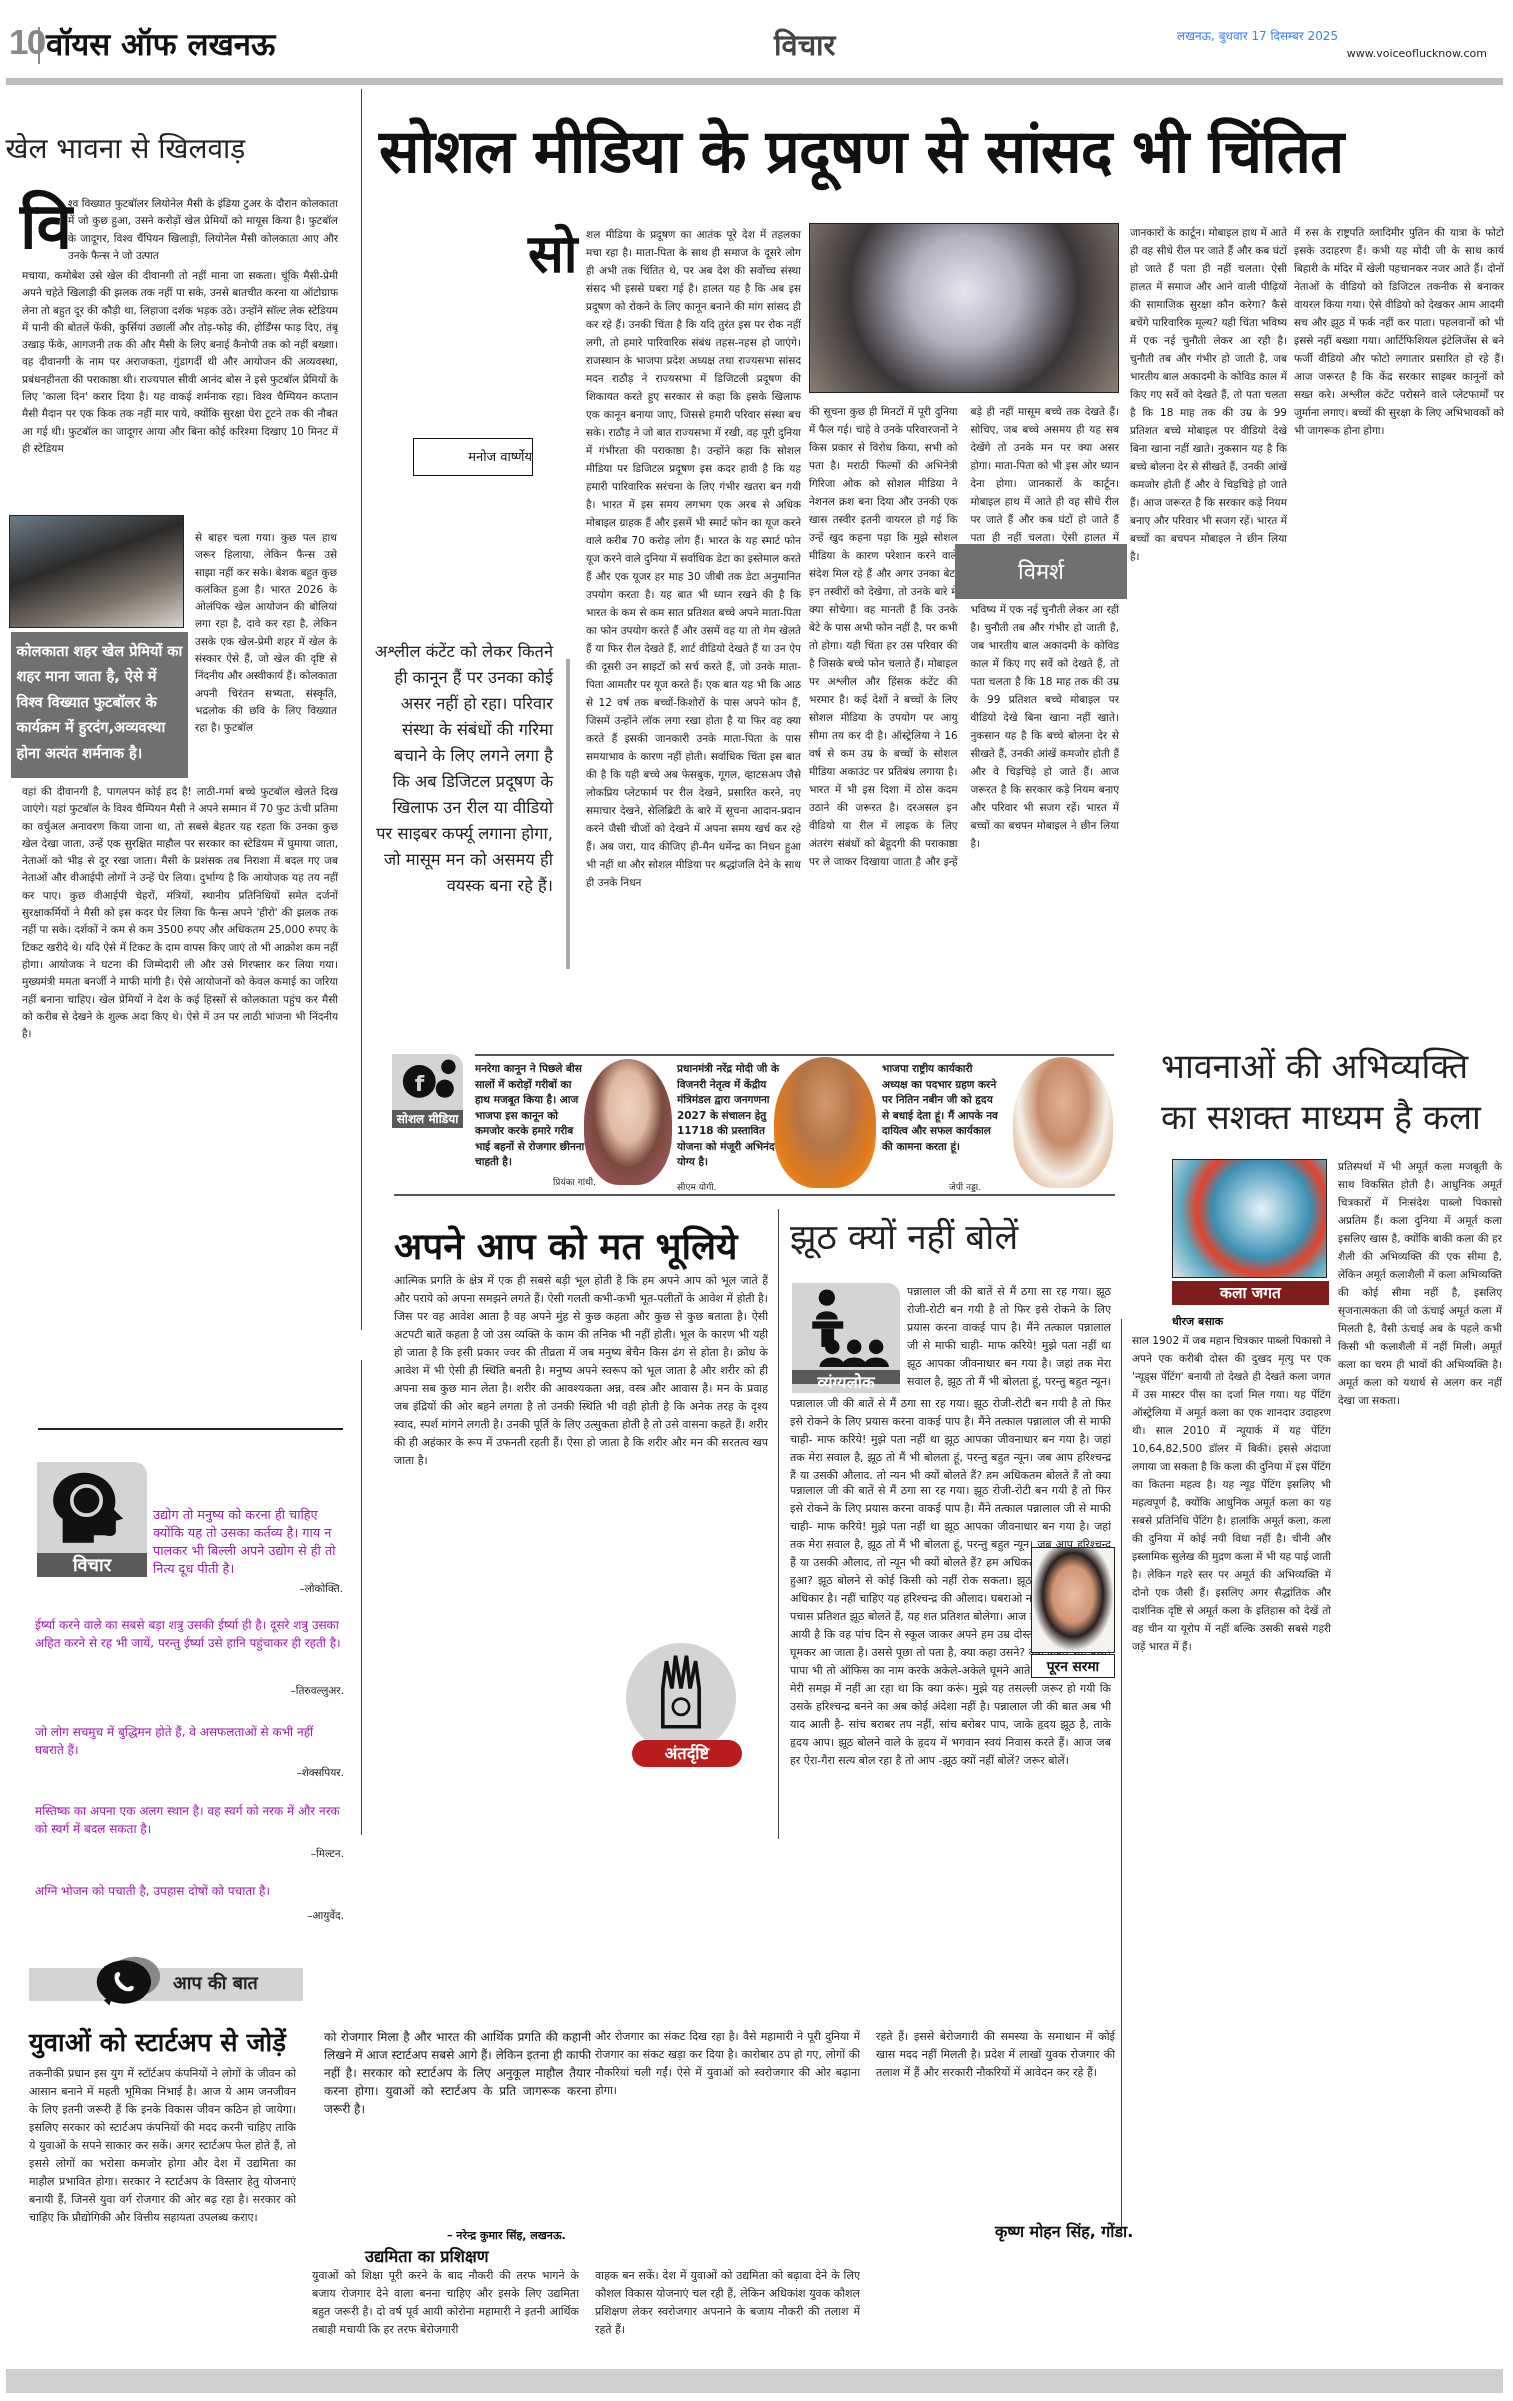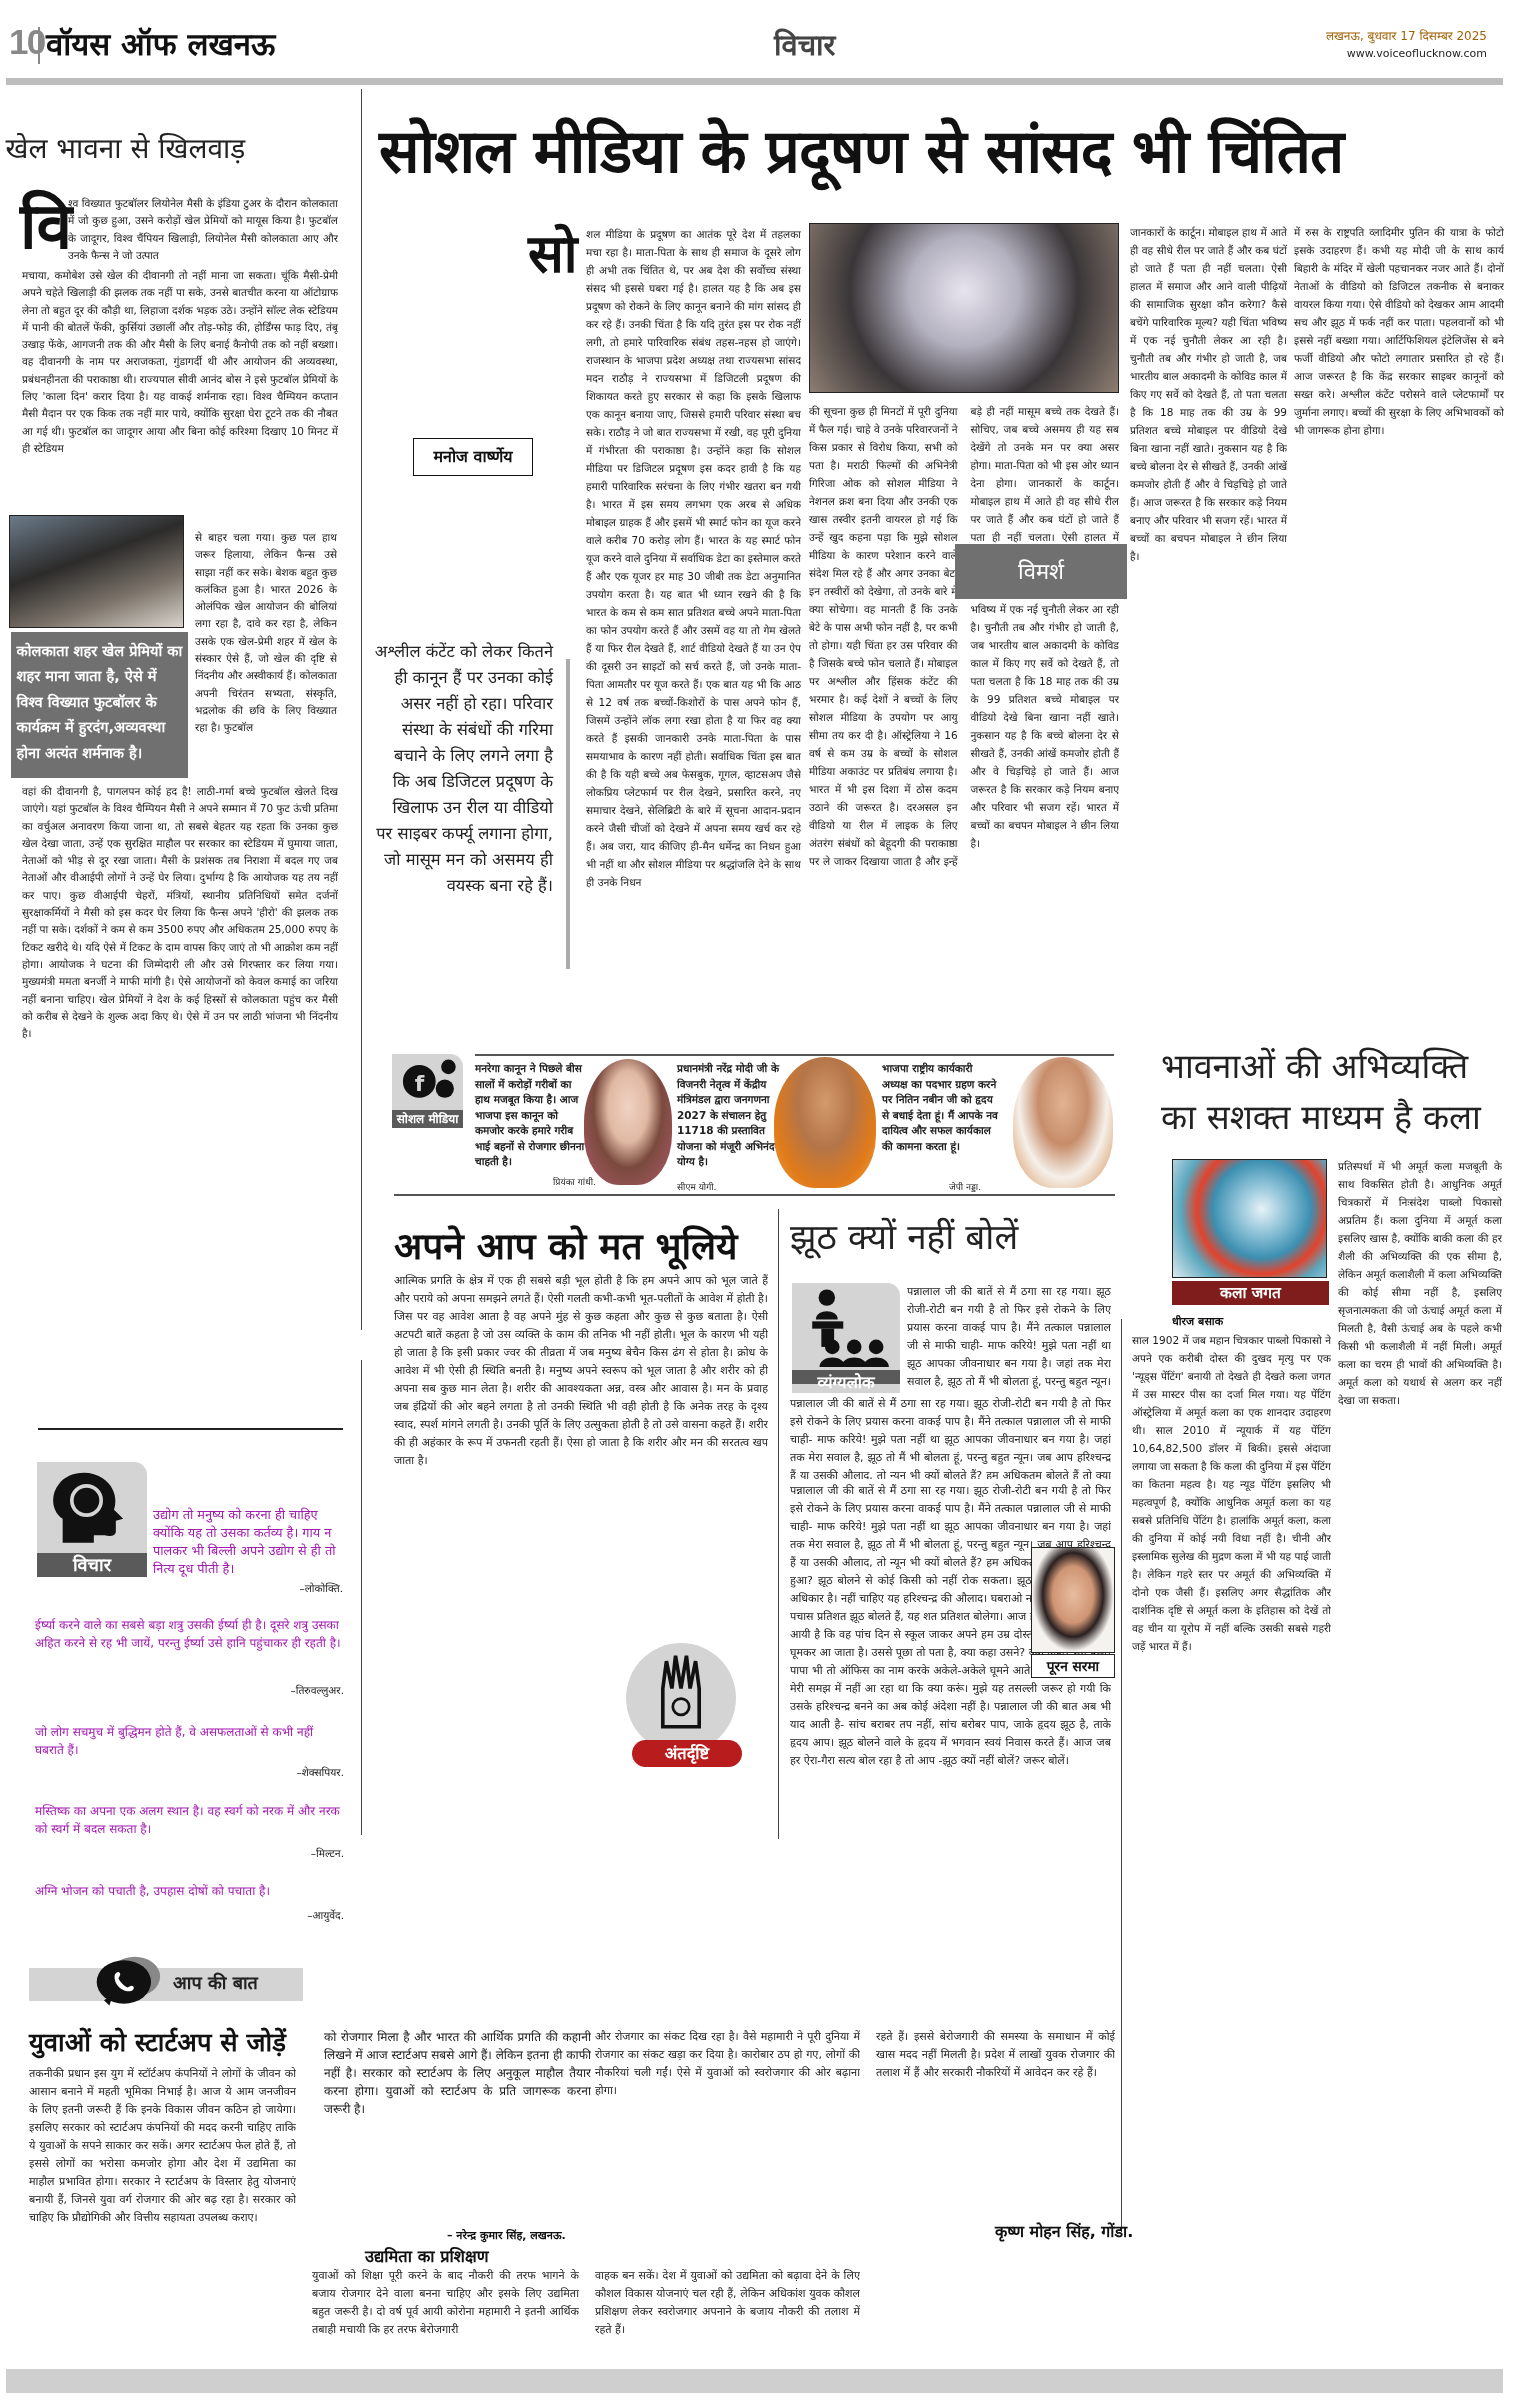--- a/index.html
+++ b/index.html
@@ -4,28 +4,28 @@
 <style>
 *{box-sizing:border-box;margin:0;padding:0}
 body{width:1513px;height:2401px;background:#fff;font-family:"DejaVu Sans","Liberation Sans",sans-serif;color:#111;position:relative;overflow:hidden}
 .abs{position:absolute}
 .txt{font-family:"DejaVu Sans",sans-serif;font-size:10.5px;line-height:17.5px;text-align:justify;color:#1a1a1a;overflow:hidden}
 .rule{background:#bdbdbd}
 .vline{background:#222;width:1.8px}
 .masthead-num{font-family:"Liberation Sans",sans-serif;font-weight:900;font-size:35px;color:#888;letter-spacing:-1.8px}
 .masthead-title{font-family:"DejaVu Sans",sans-serif;font-weight:900;font-size:31px;color:#111}
 .section{font-family:"DejaVu Sans",sans-serif;font-weight:700;font-size:29px;color:#444}
-.date{font-size:12px;color:#a16207;text-align:right}
+.date{font-size:12px;color:#3b82f6;}
 .url{font-size:11px;color:#222;text-align:right}
 .headline-main{font-family:"DejaVu Sans",sans-serif;font-weight:700;font-size:60px;color:#111;letter-spacing:-0.9px;white-space:nowrap}
 .headline-left{font-family:"DejaVu Sans",sans-serif;font-weight:400;font-size:28px;color:#222;white-space:nowrap}
 .dropcap{font-family:"DejaVu Serif",serif;font-weight:700;font-size:64px;line-height:64px;color:#111}
 .photo{background:linear-gradient(135deg,#8d8a86,#4a4744 45%,#a39e95);border:0.9px solid #222}
 .greybox{background:#707070;color:#fff;font-weight:700}
-.author{border:1.8px solid #111;font-weight:700;font-size:16px;text-align:center;line-height:35px}
+.author{border:1.8px solid #111;font-weight:400;font-size:13px;text-align:right;line-height:35px}
 .quote{font-size:17px;line-height:26.5px;text-align:right;color:#222}
 .tagbox{background:#707070;color:#fff;font-size:24px;text-align:center}
 .social-card{background:#d4d4d4;border-radius:0 12.8px 0 0}
 .social-label{background:#5a5a5a;color:#fff;font-weight:700;text-align:center}
 .social-text{font-size:11.4px;line-height:16.4px;color:#222;font-weight:700}
 .face{border-radius:50% 50% 40% 40%}
 .h2{font-family:"DejaVu Sans",sans-serif;font-weight:900;color:#111;white-space:nowrap}
 .h2light{font-family:"DejaVu Sans",sans-serif;font-weight:400;color:#222;white-space:nowrap}
 .vichar-quote{font-size:12.3px;line-height:20px;color:#a21caf}
 .attrib{font-size:10.5px;color:#222;text-align:right}

